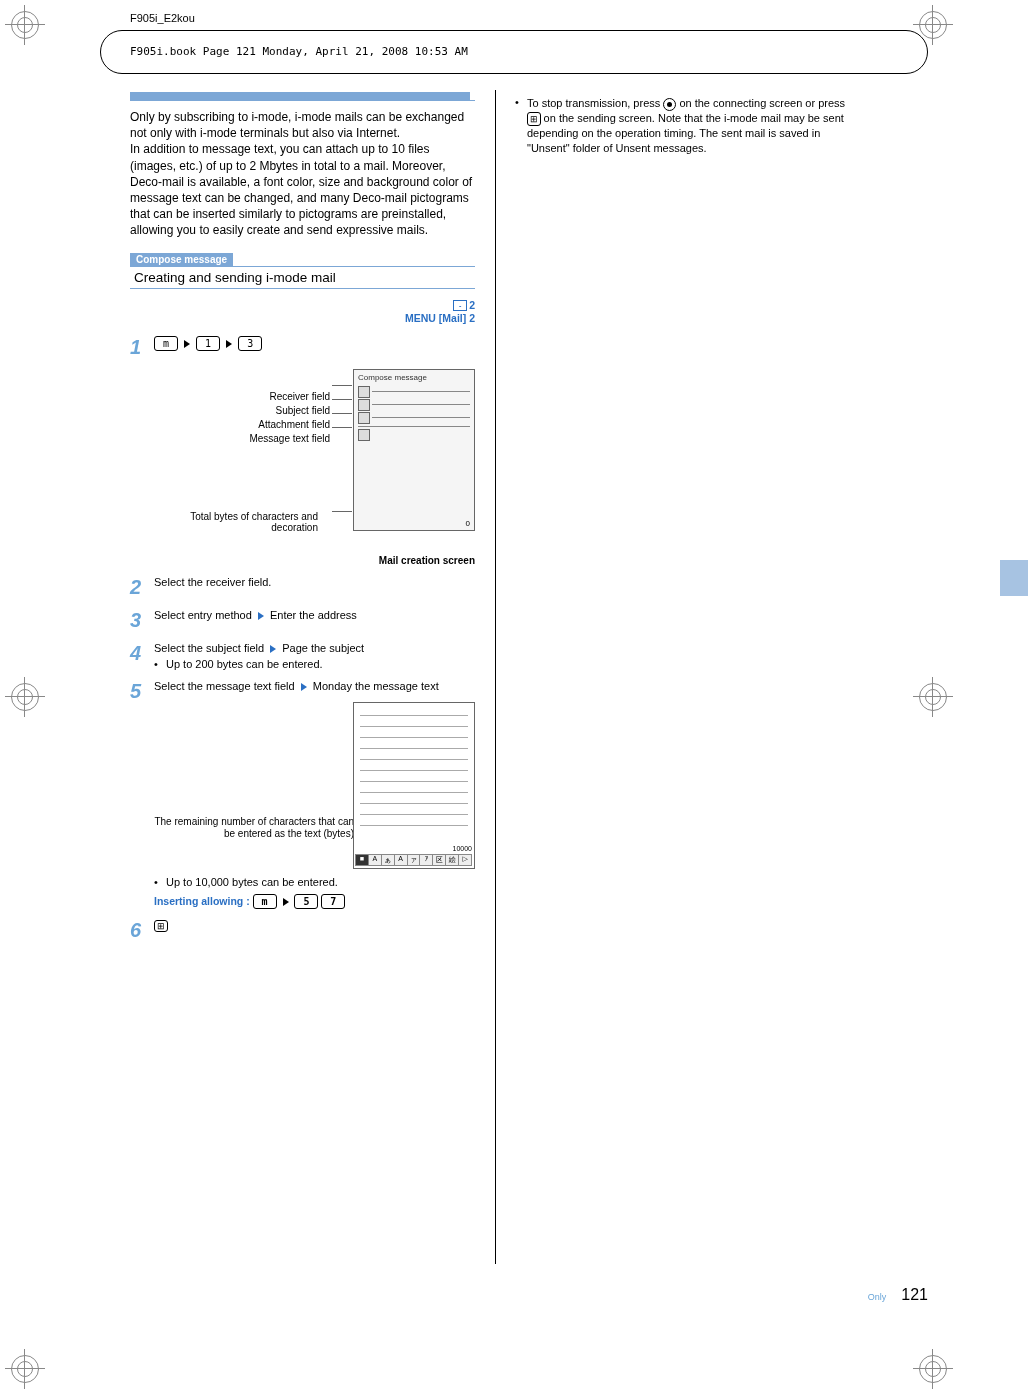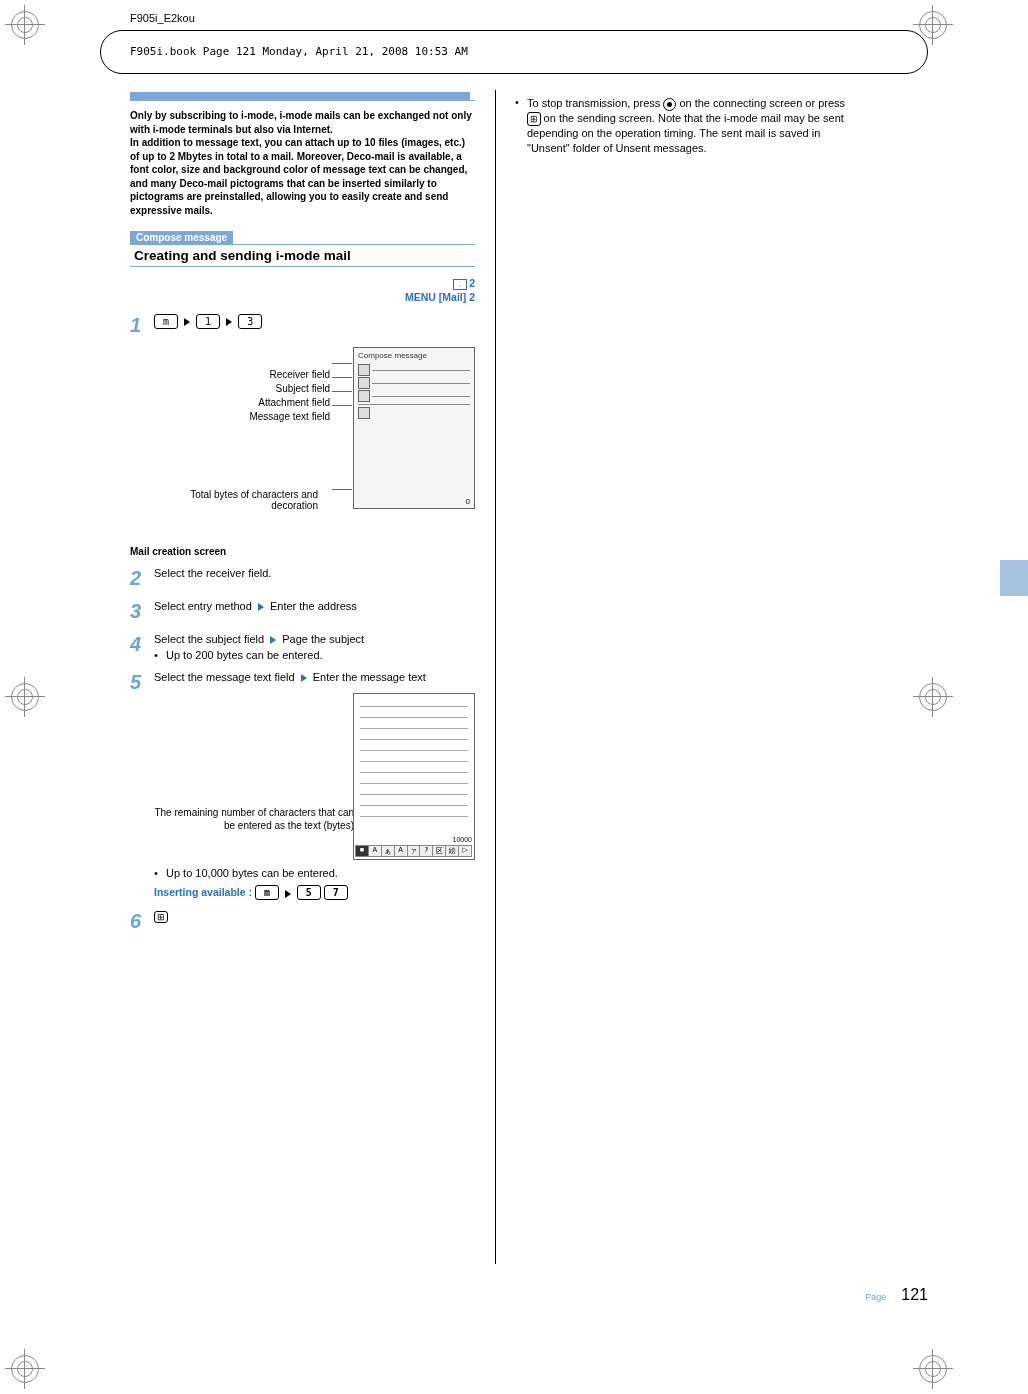--- a/index.html
+++ b/index.html
@@ -99,35 +99,35 @@
 .section-title {
   font-weight: bold;
   font-size: 14px;
   padding: 6px 6px 2px 6px;
 }
 .section-hr {
   border-bottom: 1px solid #7ca7d6;
   margin-bottom: 8px;
 }
 .intro {
-  font-weight: bold;
-  font-size: 10px;
+  font-weight: normal;
+  font-size: 12px;
   line-height: 1.35;
 }
 .sub-label {
   display: inline-block;
   background: #7ca7d6;
   color: #fff;
   font-size: 10px;
   font-weight: bold;
   padding: 1px 6px;
   margin-top: 14px;
 }
 .sub-title {
-  font-weight: bold;
+  font-weight: normal;
   font-size: 13.5px;
   border-bottom: 1px solid #7ca7d6;
   padding: 3px 4px 3px 4px;
   margin-top: 0;
 }
 .menu-path {
   text-align: right;
   color: #2a6fc3;
   font-weight: bold;
   font-size: 10.5px;
@@ -234,22 +234,22 @@
   font-size: 10px;
 }
 .lbl-line {
   height: 1px;
   background: #666;
   position: absolute;
 }
 .caption {
   font-weight: bold;
   font-size: 10px;
-  text-align: left;
-  margin-top: 19px;
+  text-align: right;
+  margin-top: 6px;
 }
 .screen2 {
   margin-top: 10px;
   position: relative;
   height: 170px;
 }
 .phonescreen2 {
   position: absolute;
   right: 0;
   top: 0;
@@ -502,21 +502,21 @@
           </div>
       </div>
     </div>
 
     
     <div class="step">
       <div class="step-num">5</div>
       <div class="step-body">
         <span>Select the message text field</span>
         <span class="tri-blue"></span>
-        <span>Enter the message text</span>
+        <span>Monday the message text</span>
 
         <div class="screen2">
           <div style="position:absolute;left:0;top:114px;width:200px;text-align:right;font-size:10px;line-height:1.25;">The remaining number of characters that can be entered as the text (bytes)</div>
           <div class="lbl-line" style="top:148px;left:202px;width:12px;"></div>
           <div class="phonescreen2">
             <div class="ps2-lines">
               <div class="ps2-line"></div>
                 <div class="ps2-line"></div>
                 <div class="ps2-line"></div>
               <div class="ps2-line"></div>
@@ -540,21 +540,21 @@
               <div class="ps2-cell">絵</div>
                 <div class="ps2-cell">▷</div>
             </div>
           </div>
         </div>
         <div class="bullet">
             <div class="dot">•</div>
             <div>Up to 10,000 bytes can be entered.</div>
           </div>
         <div class="ins-sig">
-          <span>Inserting available :</span>
+          <span>Inserting allowing :</span>
           <span class="kbd" style="color:#000;">m</span>
           <span class="tri"></span>
           <span class="kbd" style="color:#000;">5</span>
           <span class="kbd" style="color:#000;">7</span>
         </div>
       </div>
     </div>
 
     
     <div class="step">
@@ -566,16 +566,16 @@
   <div class="col-right">
     <div class="bullet">
       <div class="dot">•</div>
       <div style="line-height:1.35;">
         To stop transmission, press <span class="center-key"></span> on the connecting screen or press <span class="mu-key">⊞</span> on the sending screen. Note that the i-mode mail may be sent depending on the operation timing. The sent mail is saved in "Unsent" folder of Unsent messages.
       </div>
     </div>
   </div>
 
   <div class="page-foot">
-    <span class="mail">Page</span>
+    <span class="mail">Only</span>
     <span class="pnum">121</span>
   </div>
 </div>
 
 </body></html>

